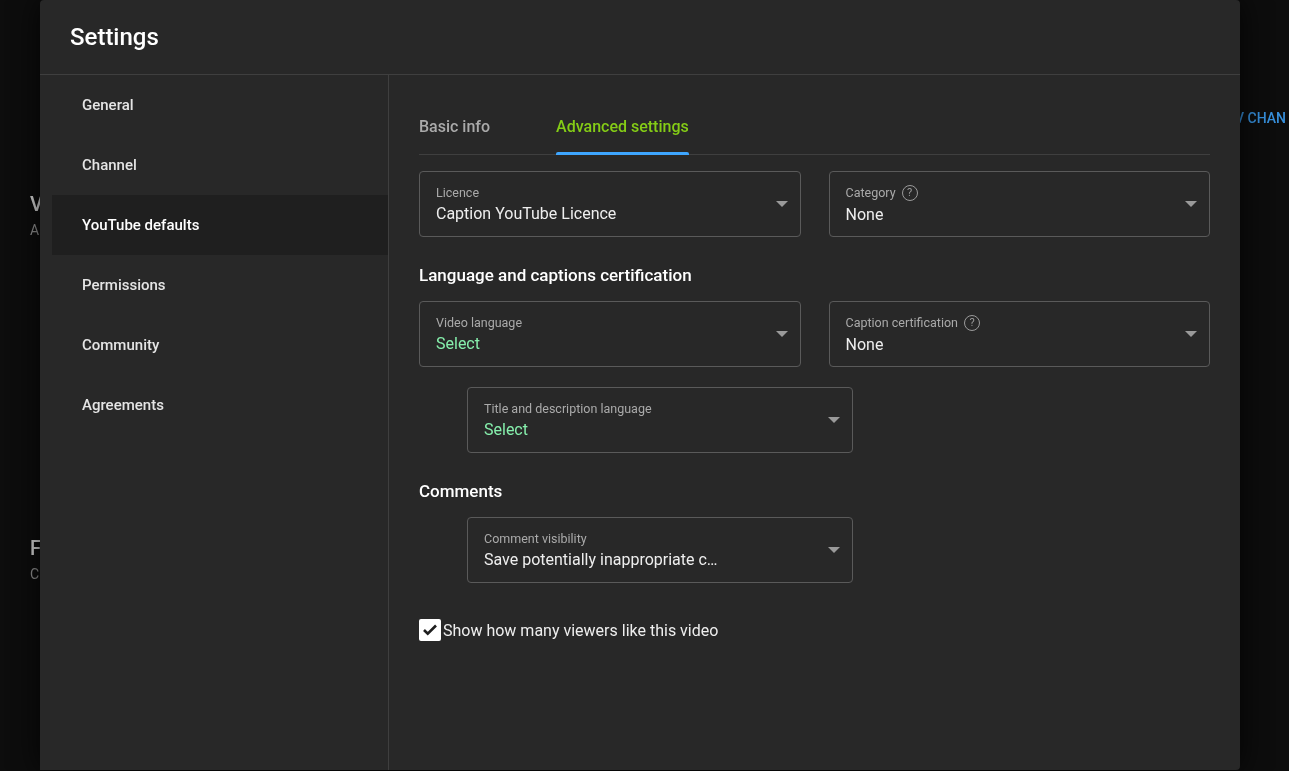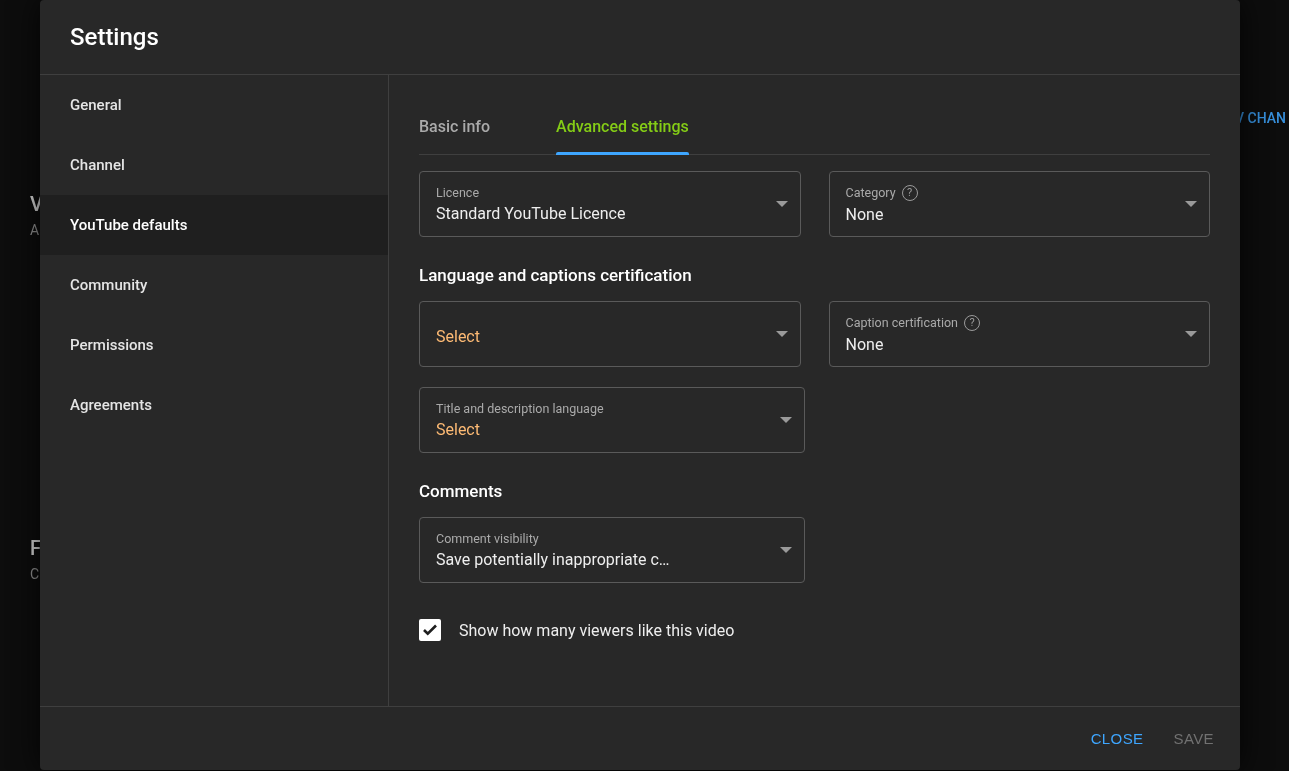--- a/index.html
+++ b/index.html
@@ -65,20 +65,21 @@
   }
   .sidebar-item {
     height: 60px;
     padding: 0 30px;
     display: flex;
     align-items: center;
     font-size: 15px;
     color: #e5e5e5;
     cursor: pointer;
     font-weight: 500;
+    margin-left: 12px;
   }
   .sidebar-item.active {
     background: #1f1f1f;
     color: #fff;
   }
 
   .main {
     flex: 1;
     position: relative;
     padding: 0 30px 0 30px;
@@ -131,21 +132,21 @@
     flex-direction: column;
     position: relative;
     cursor: pointer;
     min-height: 66px;
     justify-content: center;
     background: transparent;
   }
   .field-label-row { display: flex; align-items: center; gap: 6px; }
   .field-label { font-size: 12.5px; color: #aaa; }
   .field-value { font-size: 16px; color: #eee; margin-top: 4px; white-space: nowrap; overflow: hidden; text-overflow: ellipsis; padding-right: 28px;}
-  .field-value.placeholder { color: #fdba74; }
+  .field-value.placeholder { color: #86efac; }
   .chevron {
     position: absolute;
     right: 12px;
     top: 50%;
     transform: translateY(-50%);
     width: 0; height: 0;
     border-left: 6px solid transparent;
     border-right: 6px solid transparent;
     border-top: 6px solid #9a9a9a;
   }
@@ -165,21 +166,21 @@
   .section-title {
     font-size: 17px;
     font-weight: 500;
     color: #fff;
     margin: 28px 0 16px 0;
   }
 
   .checkbox-row {
     display: flex;
     align-items: center;
-    gap: 18px;
+    gap: 2px;
     margin-top: 36px;
   }
   .checkbox {
     width: 22px; height: 22px;
     border-radius: 2px;
     background: #fff;
     display: flex;
     align-items: center;
     justify-content: center;
     flex: 0 0 auto;
@@ -203,21 +204,21 @@
     font-weight: 500;
     letter-spacing: 0.4px;
     cursor: pointer;
     background: none;
     border: none;
     text-transform: uppercase;
   }
   .btn-close { color: #3ea6ff; }
   .btn-save  { color: #717171; cursor: default; }
 
-  .half-width { width: calc(50% - 10px); }
+  .half-width { width: calc(50% - 10px); margin-left: 48px; }
 </style>
 </head>
 <body>
 
 <span class="bg-hint bg-link" style="left:1235px; top:110px;">V CHAN</span>
 <span class="bg-hint" style="left:30px; top:192px; font-size:20px; color:#fff; font-weight:500;">V</span>
 <span class="bg-hint" style="left:30px; top:222px; color:#aaa;">A</span>
 <span class="bg-hint" style="left:30px; top:536px; font-size:20px; color:#fff; font-weight:500;">F</span>
 <span class="bg-hint" style="left:30px; top:566px; color:#aaa;">C</span>
 
@@ -233,59 +234,62 @@
       <div class="sidebar-item">
           <span>General</span>
         </div>
       <div class="sidebar-item">
           <span>Channel</span>
         </div>
       <div class="sidebar-item active">
           <span>YouTube defaults</span>
         </div>
       <div class="sidebar-item">
+          <span>Permissions</span>
+        </div>
+      <div class="sidebar-item">
           <span>Community</span>
-        </div>
-      <div class="sidebar-item">
-          <span>Permissions</span>
         </div>
       <div class="sidebar-item">
           <span>Agreements</span>
         </div>
     </div>
 
     <div class="main">
 
       <div class="tabs">
         <div class="tab"><span>Basic info</span></div>
         <div class="tab active"><span>Advanced settings</span></div>
       </div>
 
       <div class="row2">
         <div class="select-field">
           <div class="field-label-row">
               <span class="field-label">Licence</span>
             </div>
-          <span class="field-value">Standard YouTube Licence</span>
+          <span class="field-value">Caption YouTube Licence</span>
           <span class="chevron"></span>
         </div>
         <div class="select-field">
           <div class="field-label-row">
             <span class="field-label">Category</span>
             <span class="help-icon">?</span>
           </div>
           <span class="field-value">None</span>
           <span class="chevron"></span>
         </div>
       </div>
 
       <div class="section-title">Language and captions certification</div>
 
       <div class="row2">
         <div class="select-field">
+          <div class="field-label-row">
+              <span class="field-label">Video language</span>
+            </div>
           <span class="field-value placeholder">Select</span>
           <span class="chevron"></span>
         </div>
         <div class="select-field">
           <div class="field-label-row">
             <span class="field-label">Caption certification</span>
             <span class="help-icon">?</span>
           </div>
           <span class="field-value">None</span>
           <span class="chevron"></span>
@@ -319,18 +323,14 @@
           <svg viewBox="0 0 24 24">
               <path fill="none" stroke="#1f1f1f" stroke-width="3.5" d="M4 12l5 5L20 6"></path>
             </svg>
         </div>
         <span class="checkbox-label">Show how many viewers like this video</span>
       </div>
 
     </div>
   </div>
 
-  <div class="dialog-footer">
-    <button class="text-button btn-close">Close</button>
-    <button class="text-button btn-save">Save</button>
-  </div>
 
 </div>
 
 </body></html>

